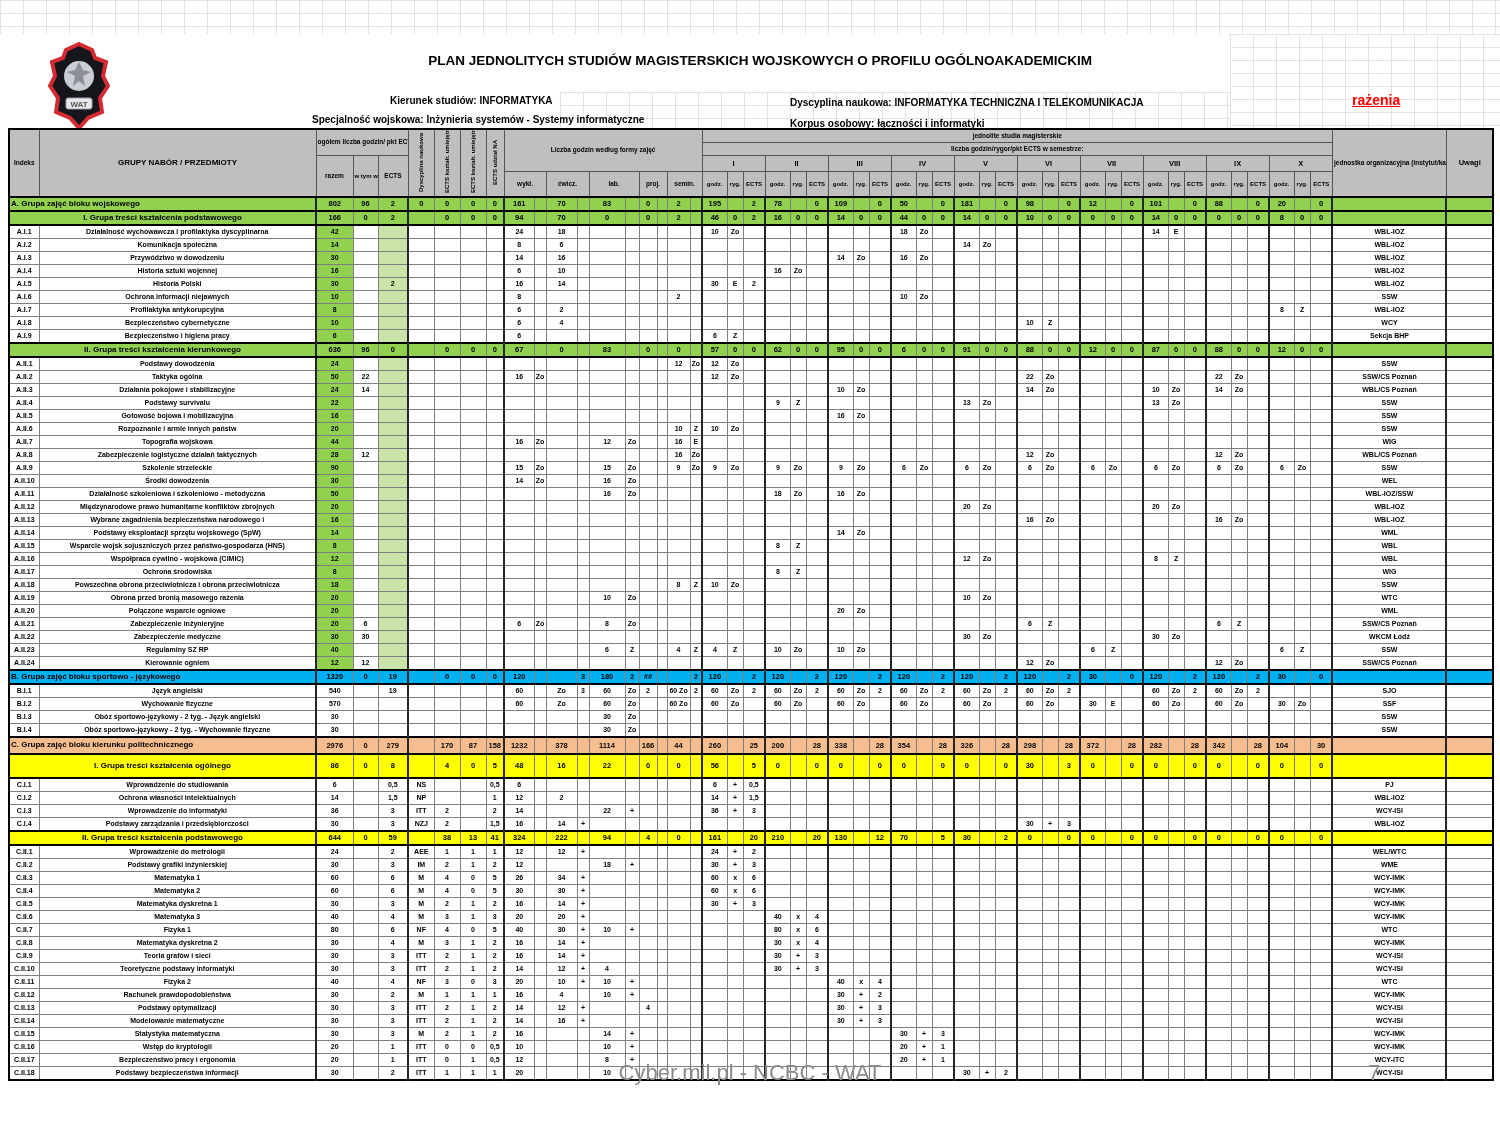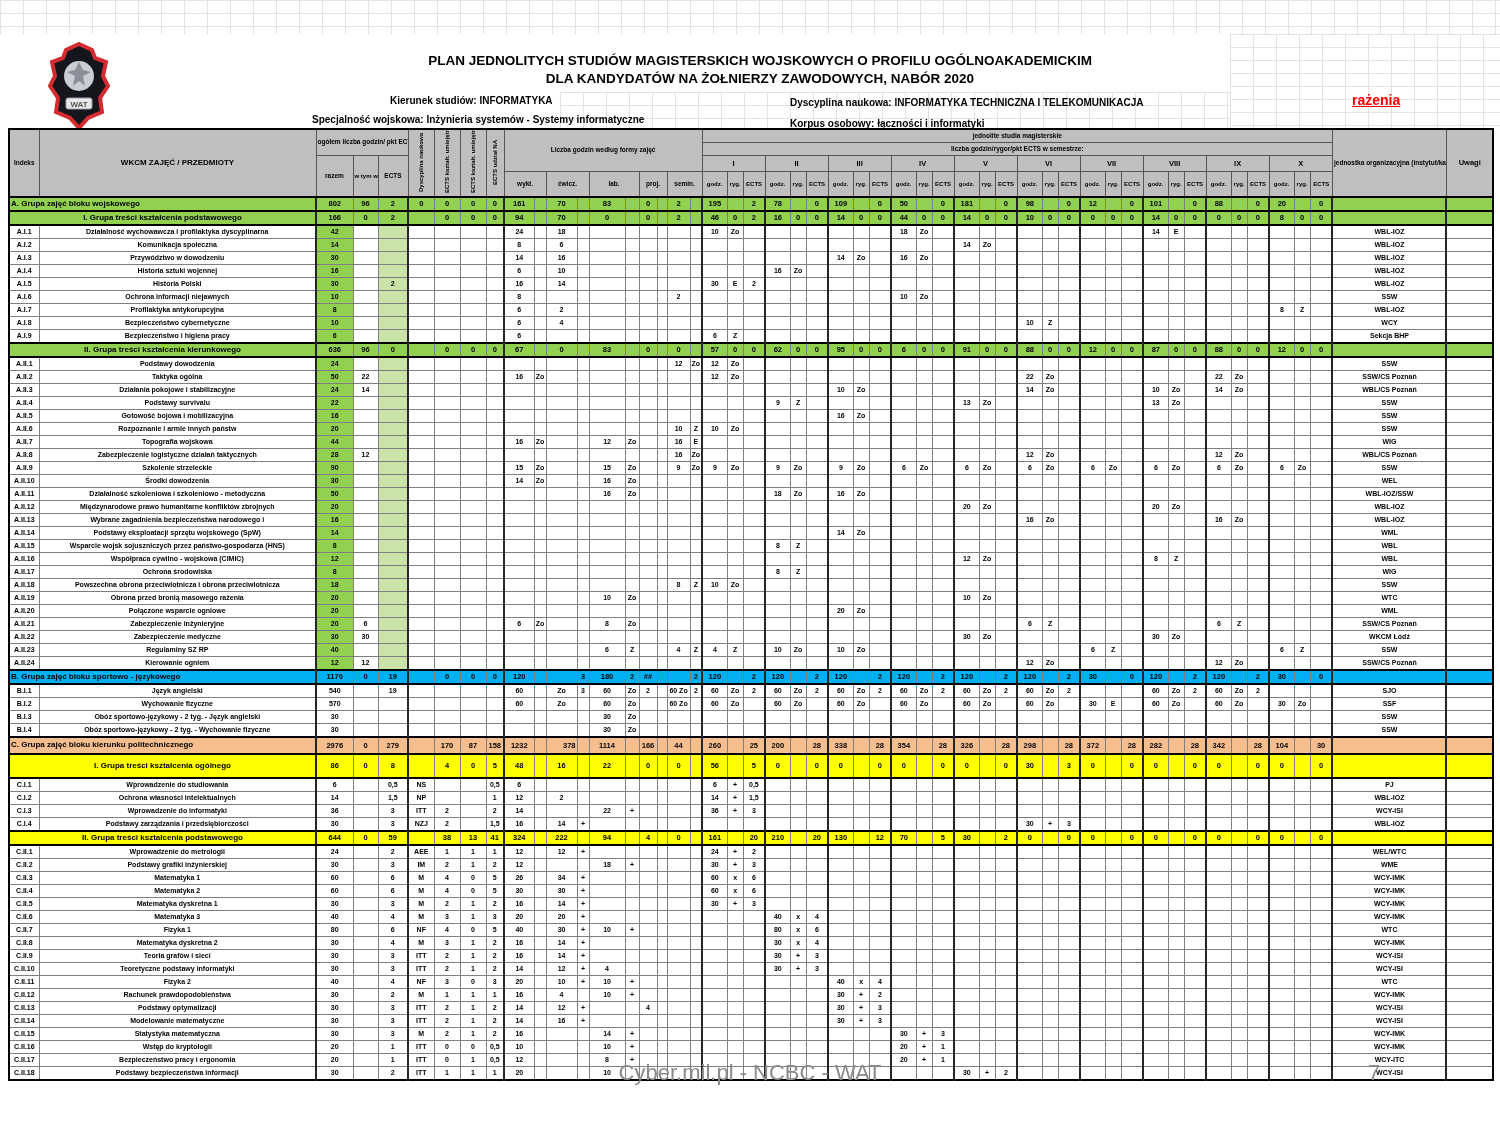--- a/index.html
+++ b/index.html
@@ -55,21 +55,20 @@
       <path d="M31 2 L44 8 L47 16 L58 20 L55 34 L60 44 L52 56 L54 70 L40 76 L31 86 L22 76 L8 70 L10 56 L2 44 L7 34 L4 20 L15 16 L18 8 Z" fill="#15151c" stroke="#D42B30" stroke-width="4"></path>
       <circle cx="31" cy="34" r="15" fill="#C9CDD4"></circle>
       <path d="M31 20 l4 8 8 2 -8 4 2 10 -6 -5 -6 5 2 -10 -8 -4 8 -2 z" fill="#8A8F99"></path>
       <rect x="18" y="56" width="26" height="11" rx="2" fill="#E8E8E8" stroke="#9aa0a8"></rect>
       <text x="31" y="65" text-anchor="middle" font-size="8" font-weight="bold" fill="#555" font-family="Liberation Sans, sans-serif">WAT</text>
     </svg>
   </div>
 
   <div class="title">
     <div>PLAN JEDNOLITYCH STUDIÓW MAGISTERSKICH WOJSKOWYCH O PROFILU OGÓLNOAKADEMICKIM</div>
-    <div>DLA KANDYDATÓW NA ŻOŁNIERZY ZAWODOWYCH,  NABÓR 2020</div>
   </div>
 
   <div class="lbl" style="left:390px;top:95px;">Kierunek studiów: INFORMATYKA</div>
   <div class="lbl" style="left:312px;top:114px;">Specjalność wojskowa: Inżynieria systemów - Systemy informatyczne</div>
   <div class="lbl" style="left:790px;top:97px;">Dyscyplina naukowa: INFORMATYKA TECHNICZNA I TELEKOMUNIKACJA</div>
   <div class="lbl" style="left:790px;top:118px;">Korpus osobowy: łączności i informatyki</div>
   <a class="poczatek" href="#">rażenia</a>
 
   <table class="plan">
     <colgroup>
@@ -121,21 +120,21 @@
         <col style="width: 22px;">
         <col style="width: 25px;">
         <col style="width: 16px;">
         <col style="width: 22px;">
         <col style="width: 114px;">
         <col style="width: 47px;">
       </colgroup>
     <thead>
         <tr>
           <th rowspan="4">Indeks</th>
-          <th rowspan="4" style="font-size: 8px;">WKCM ZAJĘĆ / PRZEDMIOTY</th>
+          <th rowspan="4" style="font-size: 8px;">GRUPY NABÓR / PRZEDMIOTY</th>
           <th rowspan="2" colspan="3" style="font-size: 6.5px;">ogółem liczba godzin/ pkt ECTS</th>
           <th rowspan="4" class="rot"><span>Dyscyplina naukowa</span></th>
           <th rowspan="4" class="rot"><span>ECTS kształt. umiejętności naukowe</span></th>
           <th rowspan="4" class="rot"><span>ECTS kształt. umiejętności praktyczne</span></th>
           <th rowspan="4" class="rot"><span>ECTS udział NA</span></th>
           <th rowspan="3" colspan="10">Liczba godzin według formy zajęć</th>
           <th colspan="30" style="height: 12px;">jednolite studia magisterskie</th>
           <th rowspan="4">jednostka organizacyjna (instytut/katedra) odpowiedzialna za przedmiot</th>
           <th rowspan="4" style="font-size: 7.5px;">Uwagi</th>
         </tr>
@@ -2096,21 +2095,21 @@
           <td>Zo</td>
           <td></td>
           <td style="border-left: 2px solid rgb(38, 38, 38);"></td>
           <td></td>
           <td></td>
           <td class="unit" style="border-left: 2px solid rgb(38, 38, 38);">SSW/CS Poznań</td>
           <td style="border-left: 2px solid rgb(38, 38, 38);"></td>
         </tr>
         <tr class="b">
           <td colspan="2" class="name">B. Grupa zajęć bloku sportowo - językowego</td>
-          <td style="border-left: 2px solid rgb(38, 38, 38);">1170</td>
+          <td style="border-left: 2px solid rgb(38, 38, 38);">1320</td>
           <td>0</td>
           <td>19</td>
           <td style="border-left: 2px solid rgb(38, 38, 38);"></td>
           <td>0</td>
           <td>0</td>
           <td>0</td>
           <td style="border-left: 2px solid rgb(38, 38, 38);">120</td>
           <td style="border-left: 1px solid rgb(181, 181, 181);"></td>
           <td style="border-left: 1.5px solid rgb(51, 51, 51);"></td>
           <td style="border-left: 1px solid rgb(181, 181, 181);">3</td>
@@ -2369,21 +2368,21 @@
           <td colspan="2" class="name">C. Grupa zajęć bloku kierunku politechnicznego</td>
           <td style="border-left: 2px solid rgb(38, 38, 38);">2976</td>
           <td>0</td>
           <td>279</td>
           <td style="border-left: 2px solid rgb(38, 38, 38);"></td>
           <td>170</td>
           <td>87</td>
           <td>158</td>
           <td style="border-left: 2px solid rgb(38, 38, 38);">1232</td>
           <td style="border-left: 1px solid rgb(181, 181, 181);"></td>
-          <td style="border-left: 1.5px solid rgb(51, 51, 51); text-align: right;">378</td>
+          <td style="border-left: 1.5px solid rgb(51, 51, 51);">378</td>
           <td style="border-left: 1px solid rgb(181, 181, 181);"></td>
           <td style="border-left: 1.5px solid rgb(51, 51, 51);">1114</td>
           <td style="border-left: 1px solid rgb(181, 181, 181);"></td>
           <td style="border-left: 1.5px solid rgb(51, 51, 51);">166</td>
           <td style="border-left: 1px solid rgb(181, 181, 181);"></td>
           <td style="border-left: 1.5px solid rgb(51, 51, 51);">44</td>
           <td style="border-left: 1px solid rgb(181, 181, 181);"></td>
           <td style="border-left: 2px solid rgb(38, 38, 38);">260</td>
           <td></td>
           <td>25</td>

